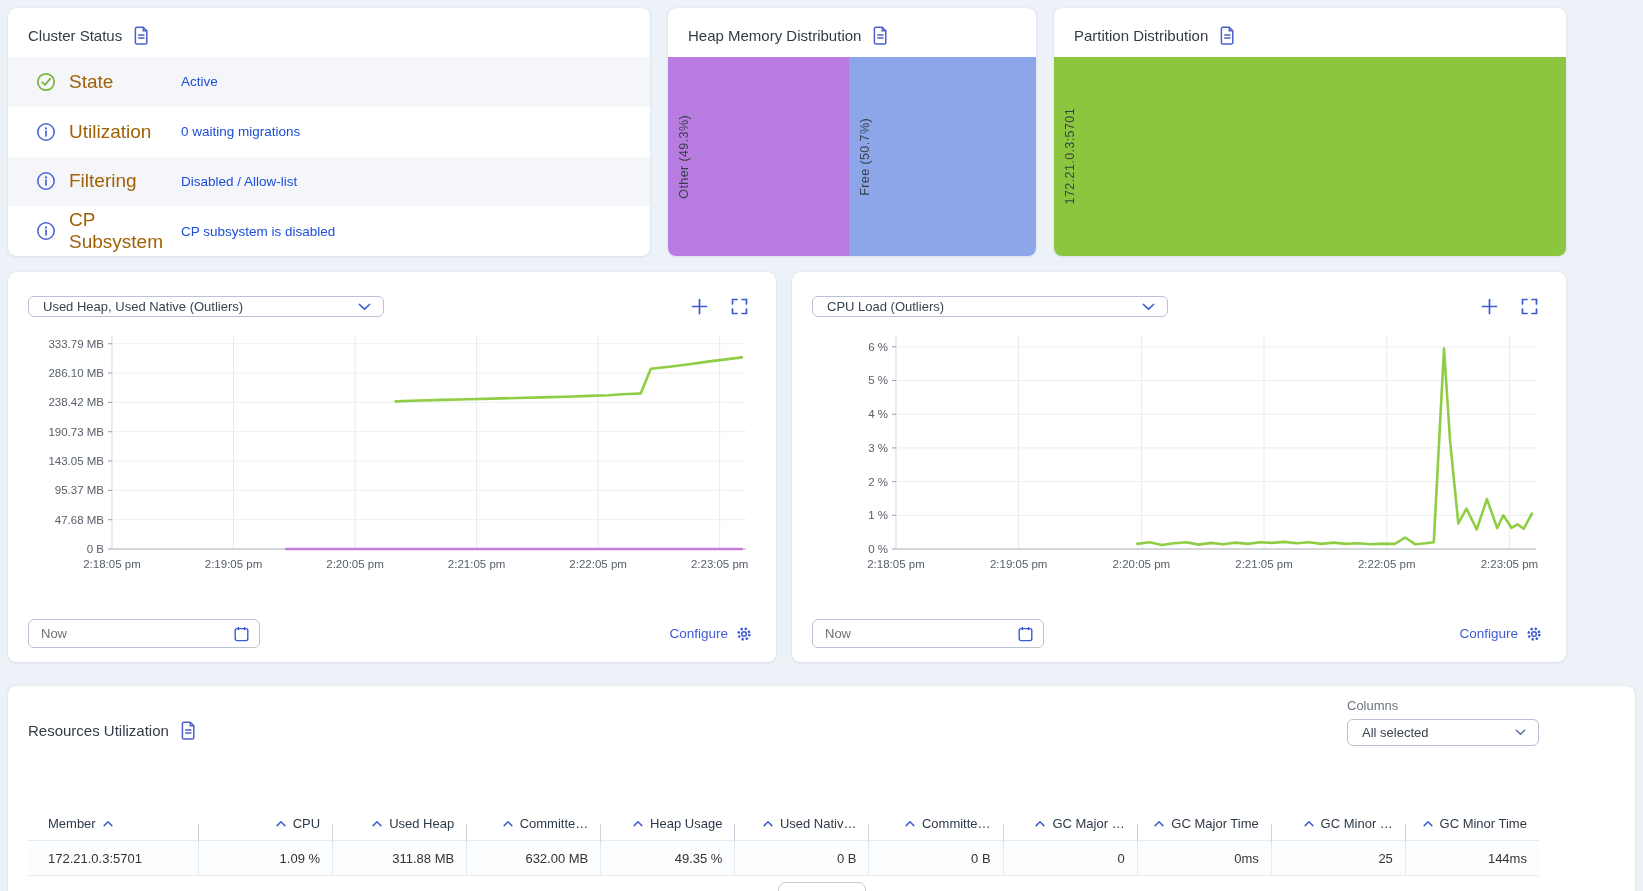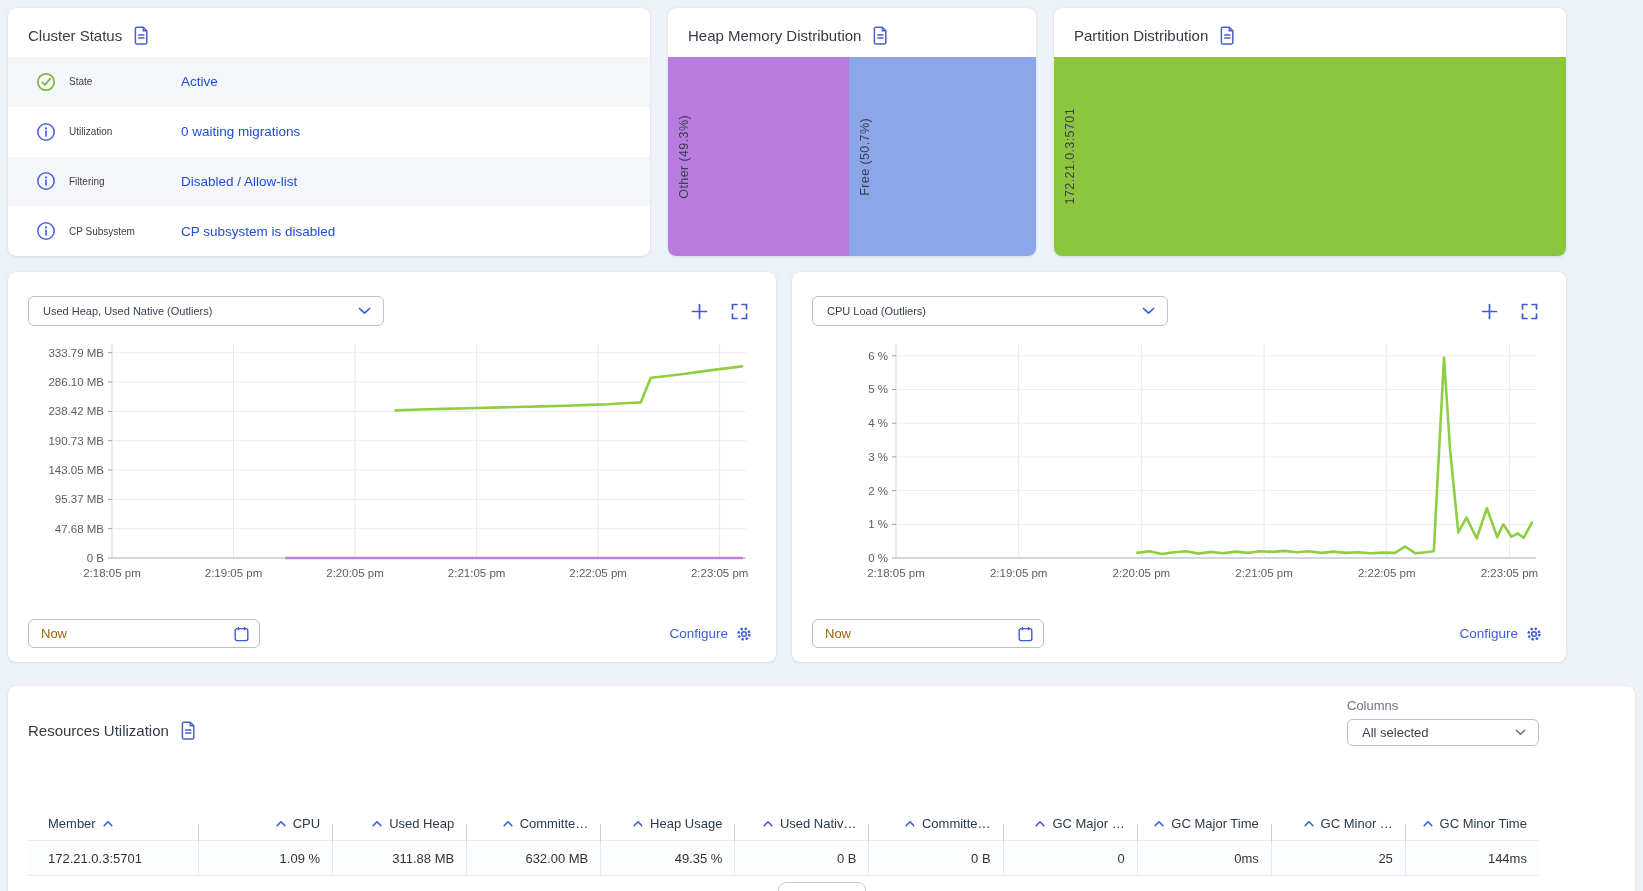--- a/index.html
+++ b/index.html
@@ -22,55 +22,55 @@
   .card-title-row { display: flex; align-items: center; gap: 11px; padding: 18px 20px 12px; }
   .card-title { font-size: 15px; color: #323c47; }
   .icon { display: inline-flex; align-items: center; }
 
   
   .cs-card { width: 642px; height: 248px; display: flex; flex-direction: column; }
   .cs-rows { flex: 1; display: flex; flex-direction: column; }
   .cs-row { flex: 1; display: flex; align-items: center; padding: 0 20px 0 28px; }
   .cs-row:nth-child(odd) { background: #f5f6f9; }
   .cs-icon { display: inline-flex; margin-right: 13px; }
-  .cs-label { width: 112px; color: #404040; font-size: 10px; }
+  .cs-label { width: 112px; color: #a16207; font-size: 19px; }
   .cs-value { color: #1d4ed8; font-size: 13.5px; }
 
   
   .dist-card { height: 248px; display: flex; flex-direction: column; overflow: hidden; }
   .heap-card { width: 368px; }
   .part-card { flex: 1; }
   .dist-bars { flex: 1; display: flex; }
   .dist-seg { display: flex; align-items: center; overflow: hidden; }
   .vlabel {
     writing-mode: vertical-rl; transform: rotate(180deg);
     margin-left: 9px; color: #37414b; font-size: 12.5px;
     letter-spacing: .4px; white-space: nowrap;
   }
 
   
   .chart-card { height: 390px; padding: 24px 20px 14px; display: flex; flex-direction: column; }
   .chart-left { width: 768px; }
   .chart-right { flex: 1; }
   .chart-head { display: flex; justify-content: space-between; align-items: center; }
   .select {
-    height: 30px; border: 1px solid #b9c2d2; border-radius: 6px; background: #fff;
+    height: 21px; border: 1px solid #b9c2d2; border-radius: 6px; background: #fff;
     display: flex; align-items: center; justify-content: space-between;
-    padding: 0 12px 0 14px; color: #39434e; font-size: 11px; cursor: pointer;
+    padding: 0 12px 0 14px; color: #39434e; font-size: 13px; cursor: pointer;
   }
   .metric-select { width: 356px; }
   .head-icons { display: flex; gap: 23px; margin-right: 8px; }
   .head-icons .icon { cursor: pointer; }
   .chart-box { flex: 1; margin-top: 12px; overflow: hidden; }
   svg text { font-family: "Liberation Sans", sans-serif; }
   .chart-foot { display: flex; justify-content: space-between; align-items: center; margin-top: 2px; }
   .time-input {
     width: 232px; height: 29px; border: 1px solid #b9c2d2; border-radius: 6px; background: #fff;
     display: flex; align-items: center; justify-content: space-between;
-    padding: 0 10px 0 12px; color: #a16207; font-size: 13px;
+    padding: 0 10px 0 12px; color: #737373; font-size: 13px;
   }
   .configure { display: flex; align-items: center; gap: 8px; color: #3d5bd4; font-size: 13.5px; cursor: pointer; margin-right: 4px; }
 
   
   .res-card { min-height: 231px; padding: 12px 0 0; position: relative; }
   .res-top { display: flex; justify-content: space-between; align-items: flex-end; padding: 0 20px; }
   .res-title-row { display: flex; align-items: center; gap: 11px; padding-bottom: 6px; }
   .columns-block { display: flex; flex-direction: column; gap: 6px; margin-right: 76px; }
   .columns-label { font-size: 13px; color: #6a7482; }
   .columns-select { width: 192px; height: 27px; font-size: 13px; }

